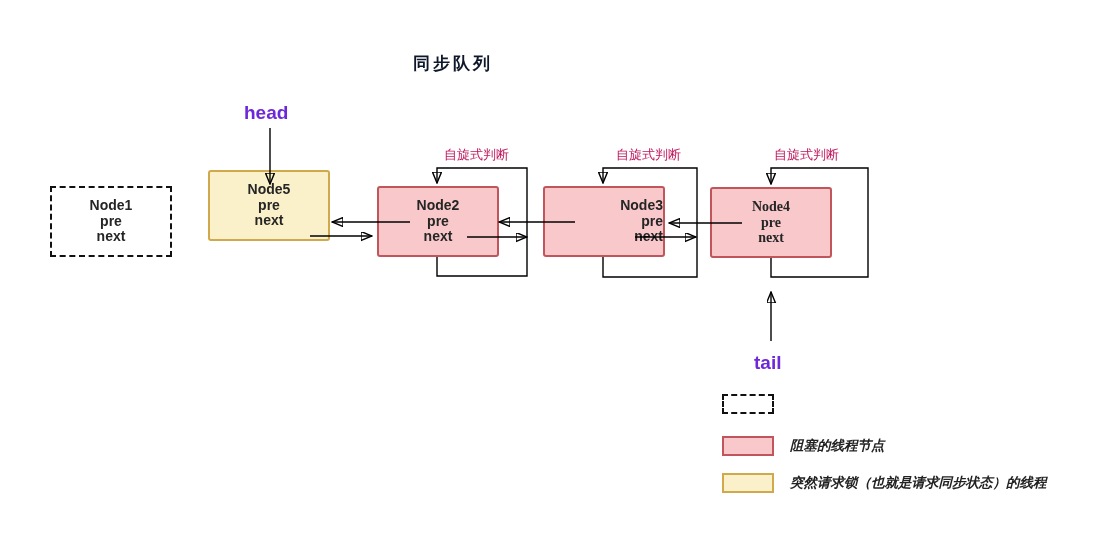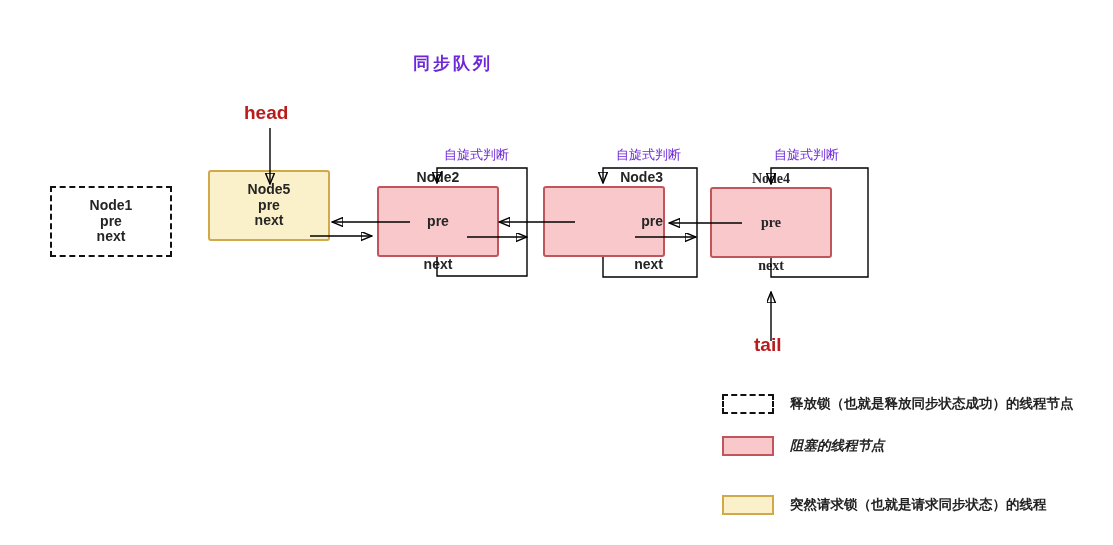--- a/index.html
+++ b/index.html
@@ -6,62 +6,61 @@
   .canvas{
     position:relative;
     width:1113px;height:545px;
     background:#ffffff;
     font-family:"Liberation Sans",sans-serif;
     overflow:hidden;
   }
   .diagram-title{
     position:absolute;left:388px;top:52px;width:130px;
     font-family:"Liberation Serif","DejaVu Serif",serif;
-    font-size:17px;color:#6d28d9;letter-spacing:3px;text-align:center;
+    font-size:17px;color:#0f172a;letter-spacing:3px;text-align:center;
     font-weight:bold;
   }
   .pointer-label{
-    position:absolute;font-size:19px;font-weight:bold;color:#b91c1c;
+    position:absolute;font-size:19px;font-weight:bold;color:#6d28d9;
   }
   .pointer-label.head{left:244px;top:102px;}
-  .pointer-label.tail{left:754px;top:334px;}
+  .pointer-label.tail{left:754px;top:352px;}
   .node{
     position:absolute;width:122px;height:71px;box-sizing:border-box;
     display:flex;flex-direction:column;align-items:center;justify-content:center;
     font-size:14px;font-weight:bold;color:#252525;line-height:15.5px;
     border:2px solid #000;border-radius:3px;
   }
   .node.released{
     border:2px dashed var(--released-border,#111);
     background:#ffffff;border-radius:0;
   }
   .node.requesting{
     background:var(--requesting-fill,#faf0c9);
     border-color:var(--requesting-border,#cfa94b);
   }
   .node.blocked{
     background:var(--blocked-fill,#f8c8cb);
     border-color:var(--blocked-border,#c05a60);
-    gap:28px;
   }
   .node span{display:block;}
   .spin-label{
-    position:absolute;top:146px;font-size:13px;color:#6d28d9;white-space:nowrap;
+    position:absolute;top:146px;font-size:13px;color:#be185d;white-space:nowrap;
   }
   .spin-label.s2{left:444px;}
   .spin-label.s3{left:616px;}
   .spin-label.s4{left:774px;}
   .wires{position:absolute;left:0;top:0;pointer-events:none;}
   .wires path, .wires line{stroke:var(--line,#000);stroke-width:1.4;fill:none;}
   .legend-row{
     position:absolute;display:flex;align-items:center;
   }
   .legend-row.r1{left:722px;top:394px;}
   .legend-row.r2{left:722px;top:436px;font-style:italic;}
-  .legend-row.r3{left:722px;top:495px;}
+  .legend-row.r3{left:722px;top:473px;font-style:italic;}
   .swatch{
     width:52px;height:20px;box-sizing:border-box;margin-right:16px;flex:none;
   }
   .swatch.released{border:2px dashed #111;background:#fff;}
   .swatch.blocked{background:var(--blocked-fill,#f8c8cb);border:2px solid var(--blocked-border,#c05a60);}
   .swatch.requesting{background:var(--requesting-fill,#faf0c9);border:2px solid var(--requesting-border,#cfa94b);}
   .legend-text{font-size:13.5px;font-weight:bold;color:#222;white-space:nowrap;}
 </style>
 </head>
 <body>
@@ -126,21 +125,20 @@
     <line x1="742" y1="223" x2="669" y2="223" marker-end="url(#ah)"></line>
     <line x1="635" y1="237" x2="696" y2="237" marker-end="url(#ah)"></line>
 
     <path d="M437,257 L437,276 L527,276 L527,168 L437,168 L437,183" marker-end="url(#ah)"></path>
     <path d="M603,257 L603,277 L697,277 L697,168 L603,168 L603,183" marker-end="url(#ah)"></path>
     <path d="M771,258 L771,277 L868,277 L868,168 L771,168 L771,184" marker-end="url(#ah)"></path>
   </svg>
 
   <div class="legend-row r1">
     <div class="swatch released"></div>
-    <div class="legend-text">释放锁（也就是释放同步状态成功）的线程节点</div>
   </div>
   <div class="legend-row r2">
     <div class="swatch blocked"></div>
     <div class="legend-text">阻塞的线程节点</div>
   </div>
   <div class="legend-row r3">
     <div class="swatch requesting"></div>
     <div class="legend-text">突然请求锁（也就是请求同步状态）的线程</div>
   </div>
 

